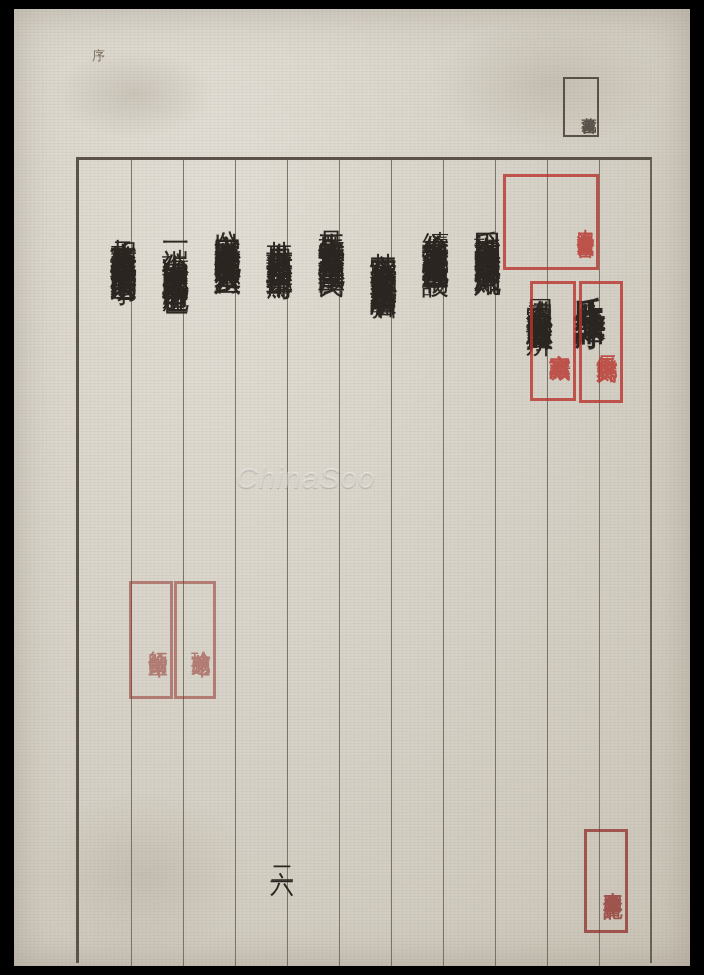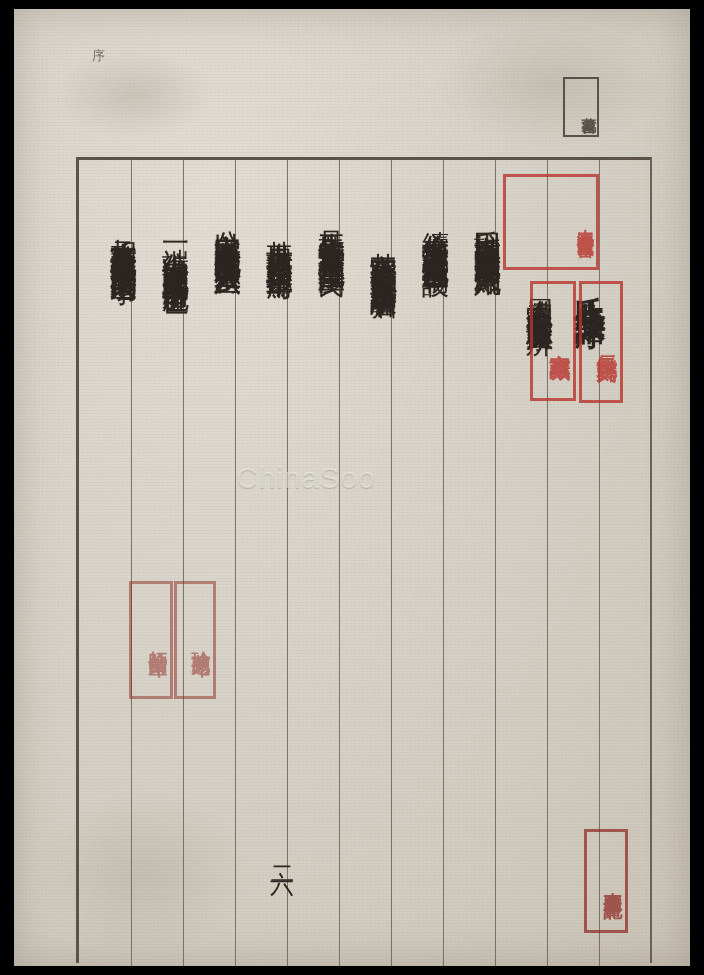--- a/index.html
+++ b/index.html
@@ -211,20 +211,21 @@
   
   #watermark {
     position: absolute;
     left: 222px;
     top: 452px;
     font-family: "Liberation Sans", sans-serif;
     font-size: 30px;
     color: rgba(255,255,255,0.42);
     letter-spacing: 1px;
     text-shadow: 0 1px 1px rgba(80,70,60,0.25);
+    font-style: italic;
     pointer-events: none;
     user-select: none;
   }
 
   
   .smudge {
     position: absolute;
     border-radius: 50%;
     pointer-events: none;
   }

